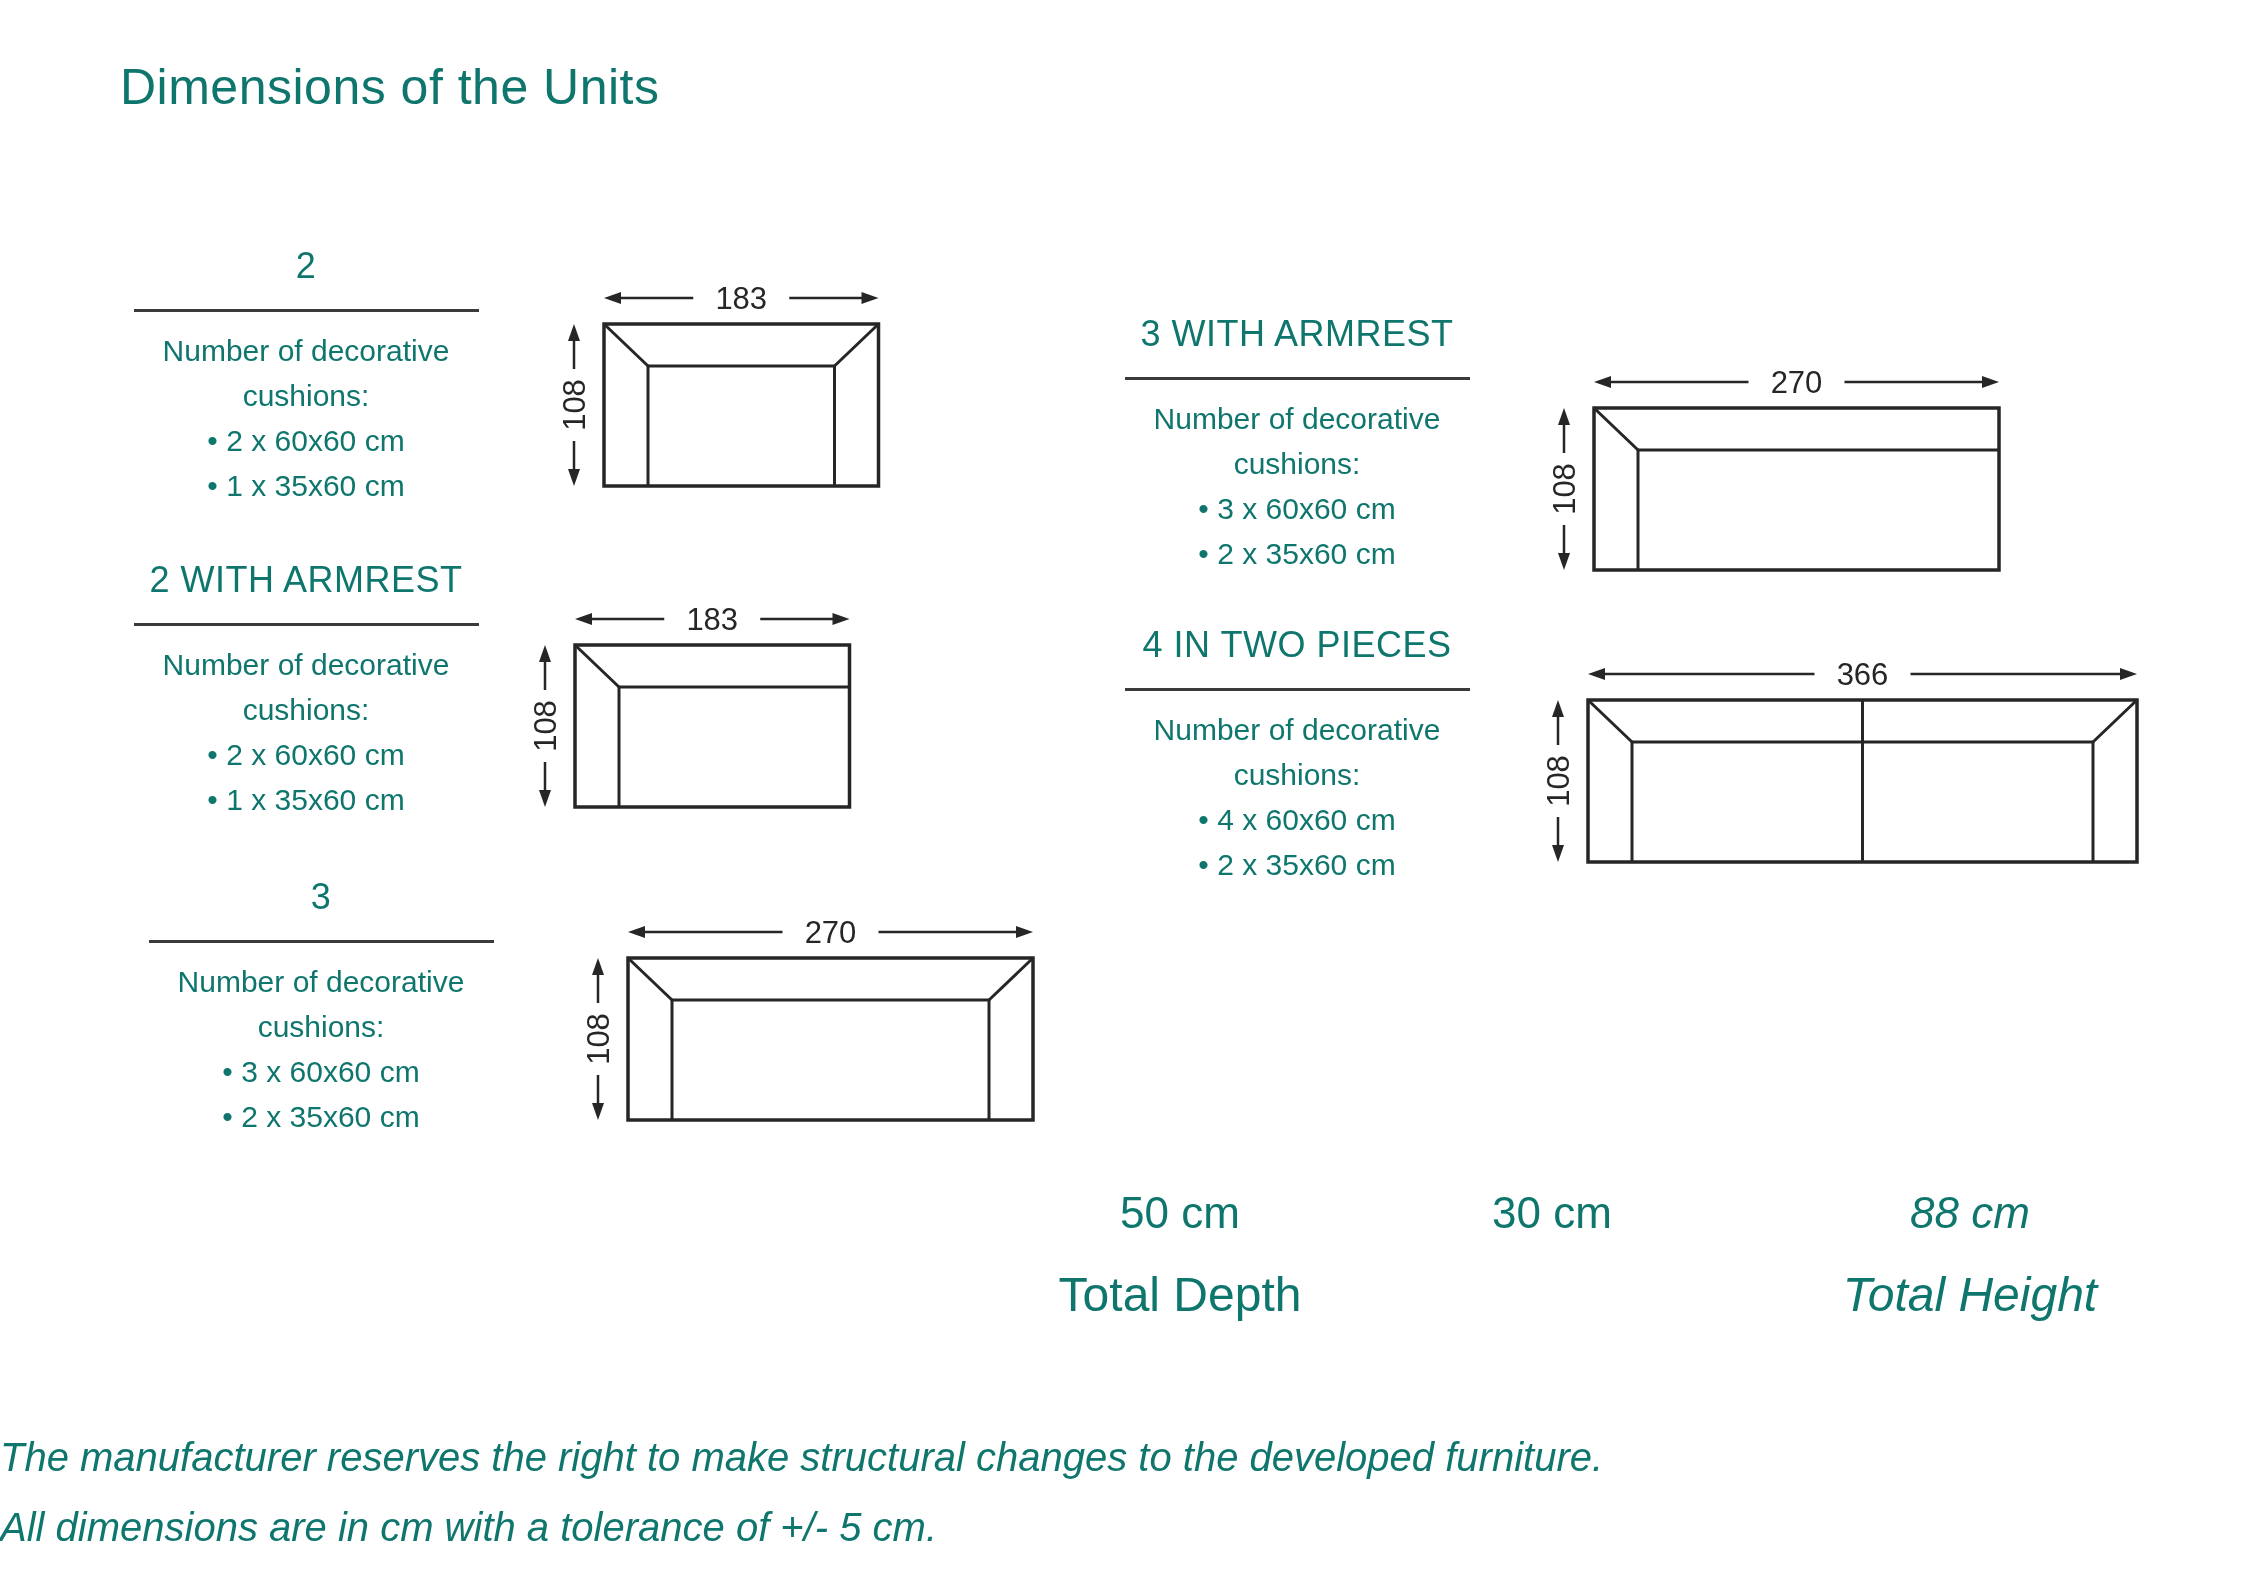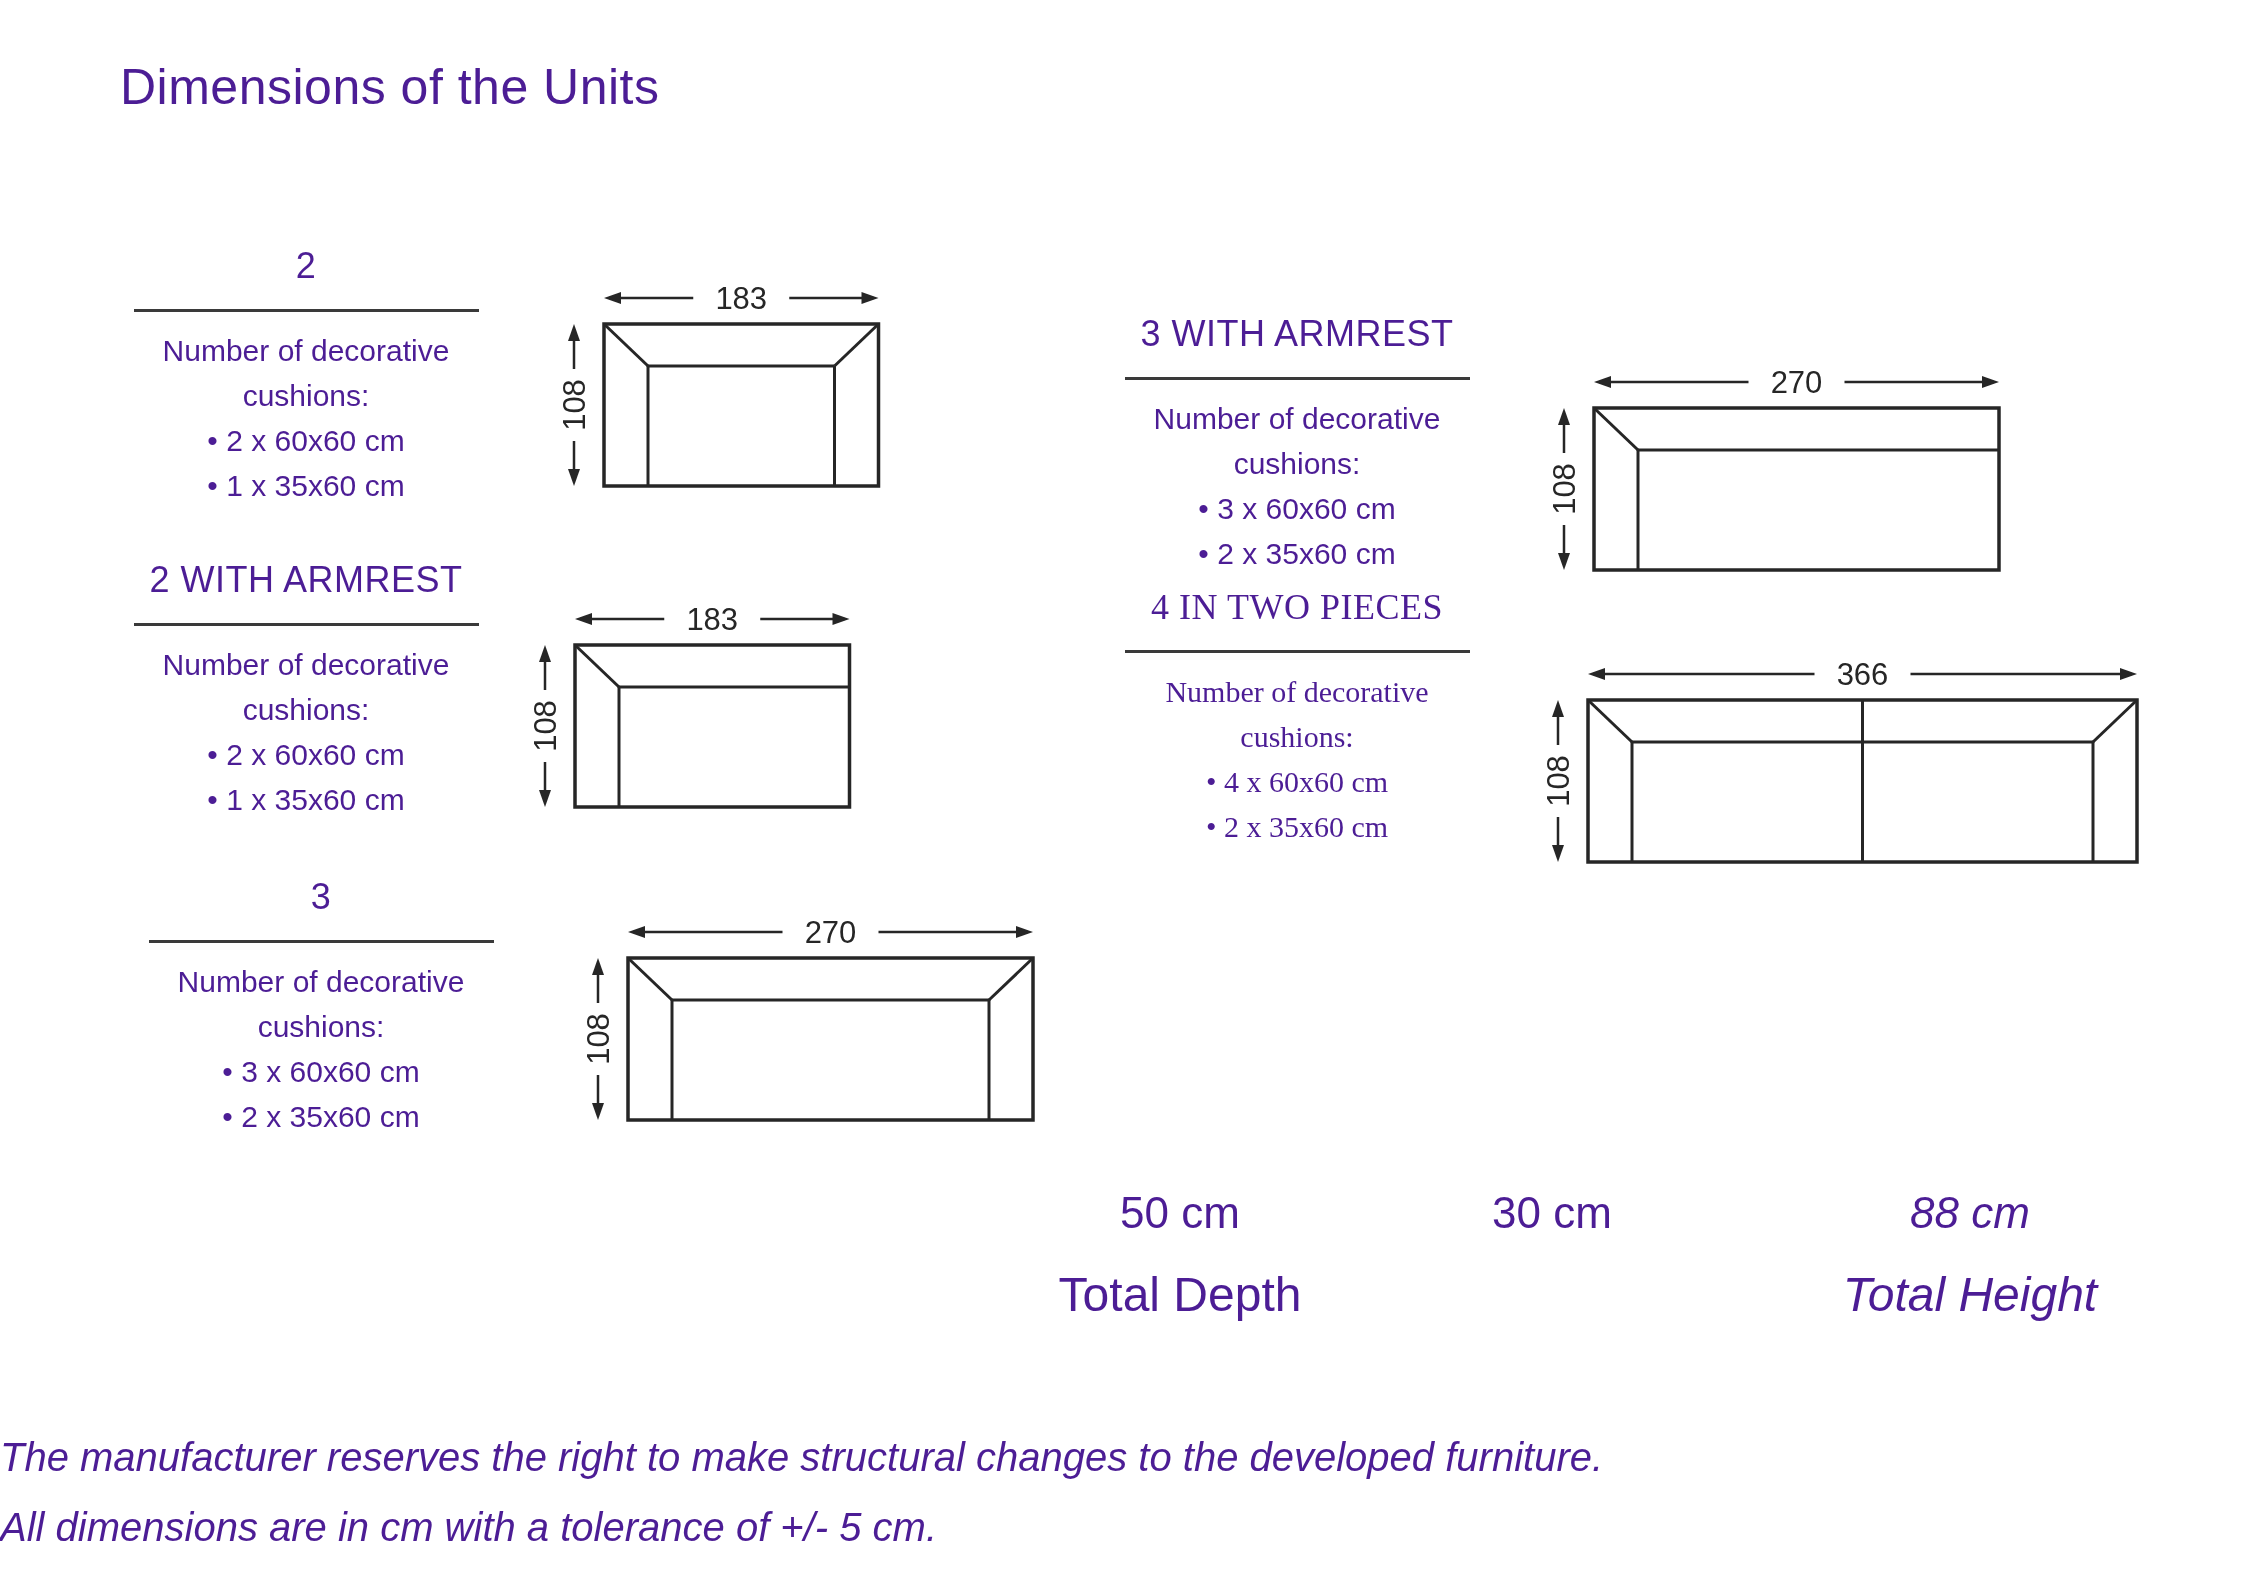--- a/index.html
+++ b/index.html
@@ -1,21 +1,21 @@
 <!DOCTYPE html>
 <html><head>
 <meta charset="utf-8">
 <style>
   html,body{margin:0;padding:0;background:#ffffff;}
   .page{
     position:relative;
     width:2245px;height:1587px;
     background:#ffffff;
     font-family:"Liberation Sans",sans-serif;
-    color:#4c1d95;
+    color:#0f766e;
     overflow:hidden;
   }
   .title{
     position:absolute;left:120px;top:57px;
     font-size:50px;line-height:60px;font-weight:400;
     letter-spacing:0.5px;
   }
   .spec{position:absolute;width:358px;text-align:center;}
   .spec-title{font-size:36px;line-height:46px;font-weight:400;letter-spacing:0.5px;}
   .rule{height:3px;background:#3a3a3a;width:345px;margin:20px auto 16px auto;}
@@ -66,21 +66,21 @@
 
   <section class="spec" style="left:1118px;top:311px;">
     <div class="spec-title">3 WITH ARMREST</div>
     <div class="rule"></div>
     <div class="spec-line">Number of decorative</div>
     <div class="spec-line">cushions:</div>
     <div class="spec-line">• 3 x 60x60 cm</div>
     <div class="spec-line">• 2 x 35x60 cm</div>
   </section>
 
-  <section class="spec" style="left:1118px;top:584px;font-family:Liberation Serif, serif;">
+  <section class="spec" style="left:1118px;top:622px;">
     <div class="spec-title">4 IN TWO PIECES</div>
     <div class="rule"></div>
     <div class="spec-line">Number of decorative</div>
     <div class="spec-line">cushions:</div>
     <div class="spec-line">• 4 x 60x60 cm</div>
     <div class="spec-line">• 2 x 35x60 cm</div>
   </section>
 
   <svg class="diagram" style="left:534px;top:278px;" width="356.5" height="220">
       <line x1="75" y1="20" x2="159.25" y2="20" stroke="#262626" stroke-width="2.5" stroke-linecap="butt"></line>

